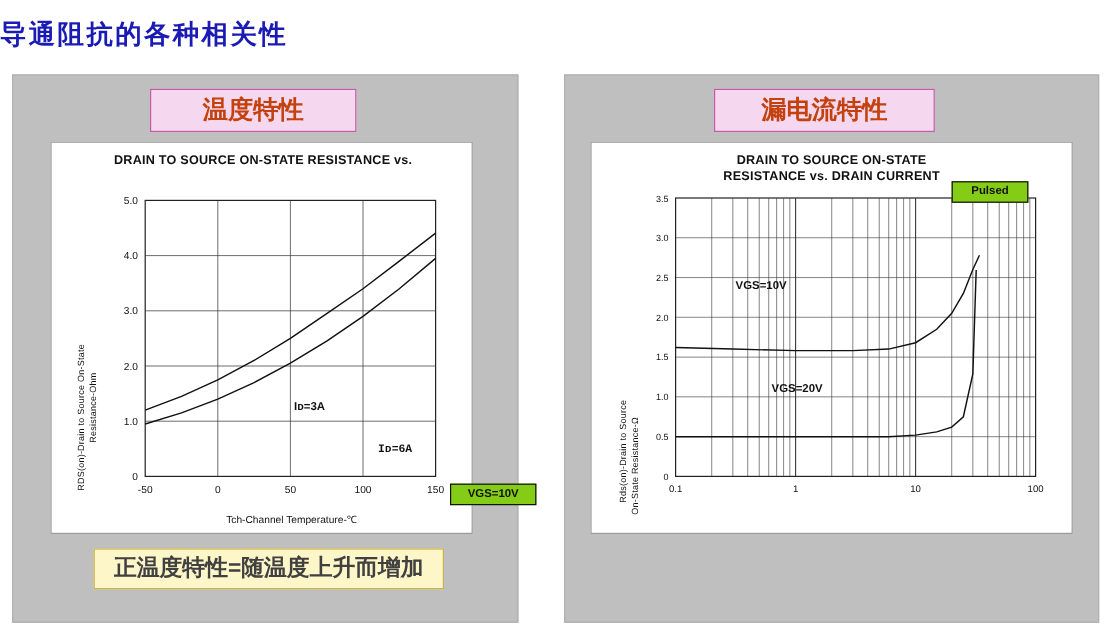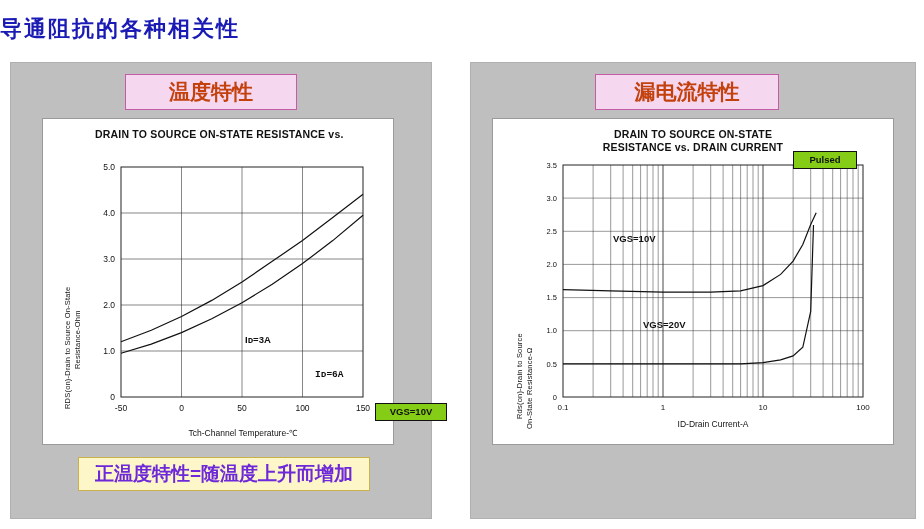--- a/index.html
+++ b/index.html
@@ -25,21 +25,21 @@
   .badge{
     position:absolute;background:#f6d7f0;border:1px solid #c45ca8;
     color:#c2410c;font-size:21px;font-weight:bold;text-align:center;
     line-height:34px;height:34px;
   }
   #badge-left{left:125px;top:74px;width:170px;}
   #badge-right{left:576px;top:74px;width:182px;margin-left:19px;}
 
   .note{
     position:absolute;background:#fdf6c8;border:1px solid #c9b24a;
-    color:#6d28d9;font-size:19px;font-weight:bold;text-align:center;
+    color:#404040;font-size:19px;font-weight:bold;text-align:center;
     line-height:32px;height:32px;
   }
   #note-left{left:78px;top:457px;width:290px;}
 
   .chartbox{position:absolute;background:#ffffff;border:1px solid #9a9a9a;}
   #chart-left{left:42px;top:118px;width:350px;height:325px;}
   #chart-right{left:492px;top:118px;width:400px;height:325px;}
 
   .ct{
     position:absolute;left:0;width:100%;text-align:center;
@@ -188,16 +188,15 @@
       <text x="370" y="291" font-size="8" text-anchor="middle" fill="#111" font-family="Liberation Sans, sans-serif">100</text>
 
       <path d="M70,170.6 L117.7,171.9 L170,173.2 L217.7,173.2 L247.6,171.9 L270,166.6 L287.6,155.4 L300.1,142.1 L309.8,125.5 L317.7,105.6 L323.2,93.7" fill="none" stroke="#111" stroke-width="1.2"></path>
 
       <path d="M70,244.9 L117.7,244.9 L170,244.9 L217.7,244.9 L247.6,244.9 L270,243.6 L287.6,240.9 L300.1,236.9 L309.8,228.3 L317.7,192.5 L320.5,106.0" fill="none" stroke="#111" stroke-width="1.2"></path>
     </svg>
 
     <div class="tagbox" style="left:268px;top:32px;width:62px;">Pulsed</div>
     <div class="inlabel" style="left:120px;top:114px;">VGS=10V</div>
     <div class="inlabel" style="left:150px;top:200px;">VGS=20V</div>
-    <div class="xlab" style="left:90px;top:300px;width:260px;">ID-Drain Current-A</div>
   </div>
 
 </div>
 
 </body></html>

